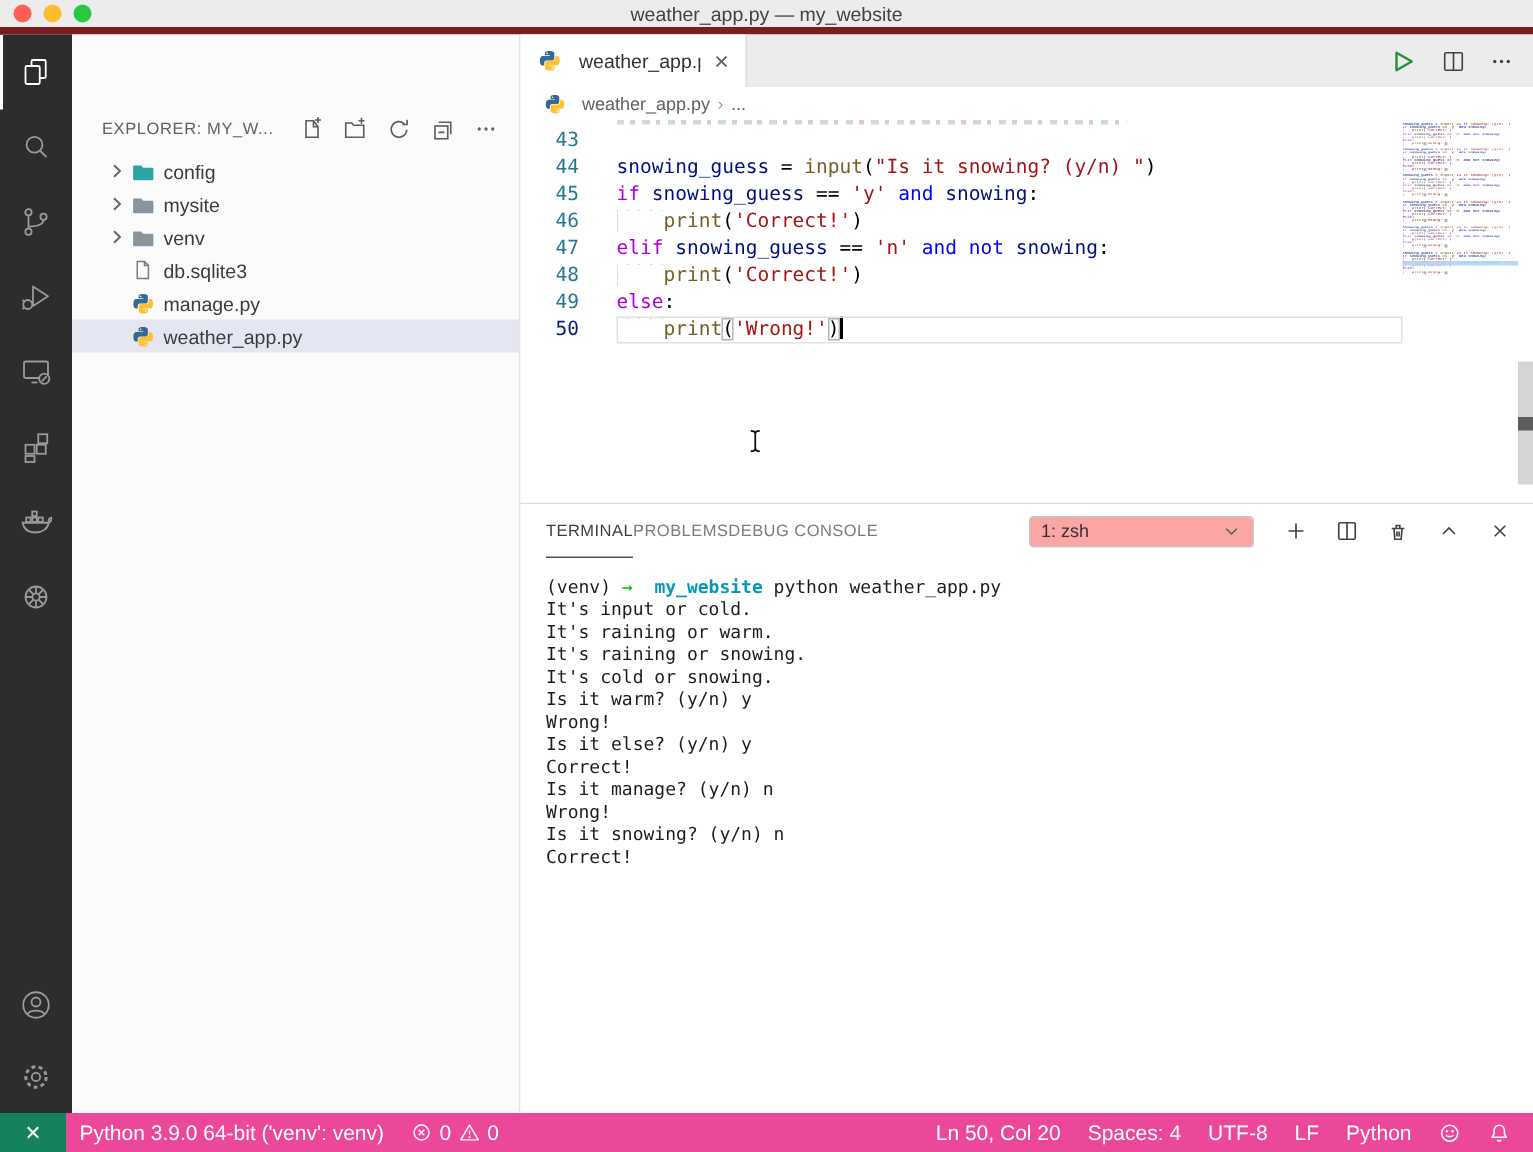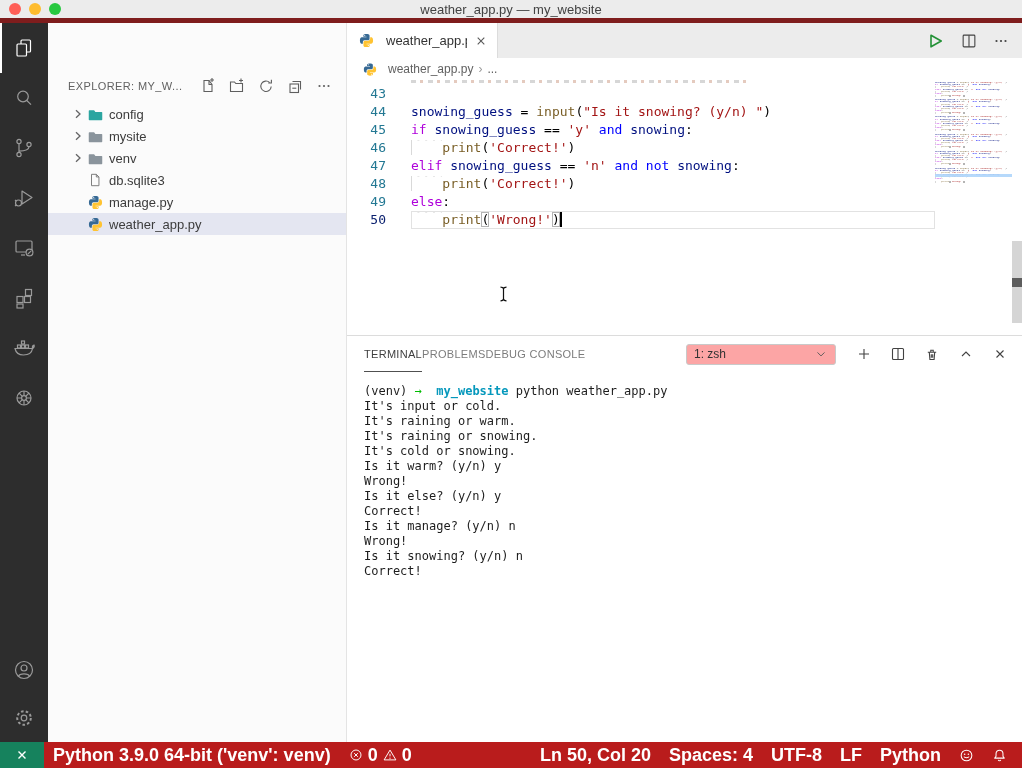--- a/index.html
+++ b/index.html
@@ -81,21 +81,21 @@
   .shell-select svg { margin-left:auto; stroke:#5a5a5a; fill:none; stroke-width:1.1; }
   .picons { display:flex; gap:18px; align-items:center; margin-left:20px; }
   .picons svg { stroke:#424242; fill:none; stroke-width:1.1; cursor:pointer; }
   .terminal { flex:1; padding:12px 0 0 17px; font-family:"DejaVu Sans Mono",monospace; font-size:12px; line-height:15px; color:#1d1d1d; cursor:text; }
   .term-line { white-space:pre; }
   .t-green { color:#00bc00; }
   .t-cyan { color:#0598bc; font-weight:bold; }
   .tcursor { display:inline-block; width:7px; height:12px; border:1px solid #4d4d4d; vertical-align:-2px; margin-left:3px; }
 
   
-  .statusbar { position:absolute; left:0; right:0; bottom:0; height:26px; background:#b91c1c; color:#fff; display:flex; align-items:center; font-size:18px;font-weight:bold; }
+  .statusbar { position:absolute; left:0; right:0; bottom:0; height:26px; background:#ec4899; color:#fff; display:flex; align-items:center; font-size:14px; }
   .sb-remote { width:44px; height:100%; background:#16825d; display:flex; align-items:center; justify-content:center; cursor:pointer; flex:none; }
   .sb-item { padding:0 9px; height:100%; display:flex; align-items:center; gap:5px; cursor:pointer; white-space:nowrap; }
   .sb-item svg { stroke:#fff; fill:none; stroke-width:1.1; }
   .sb-right { margin-left:auto; display:flex; align-items:center; height:100%; padding-right:6px; }
 </style>
 </head>
 <body>
 
 <div class="titlebar">
   <div class="traffic">

